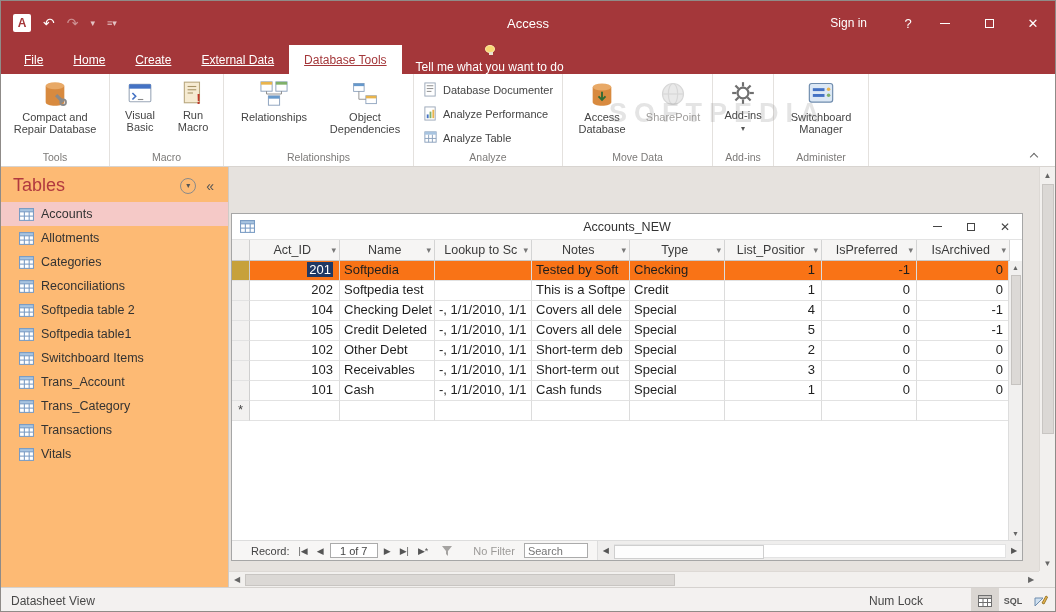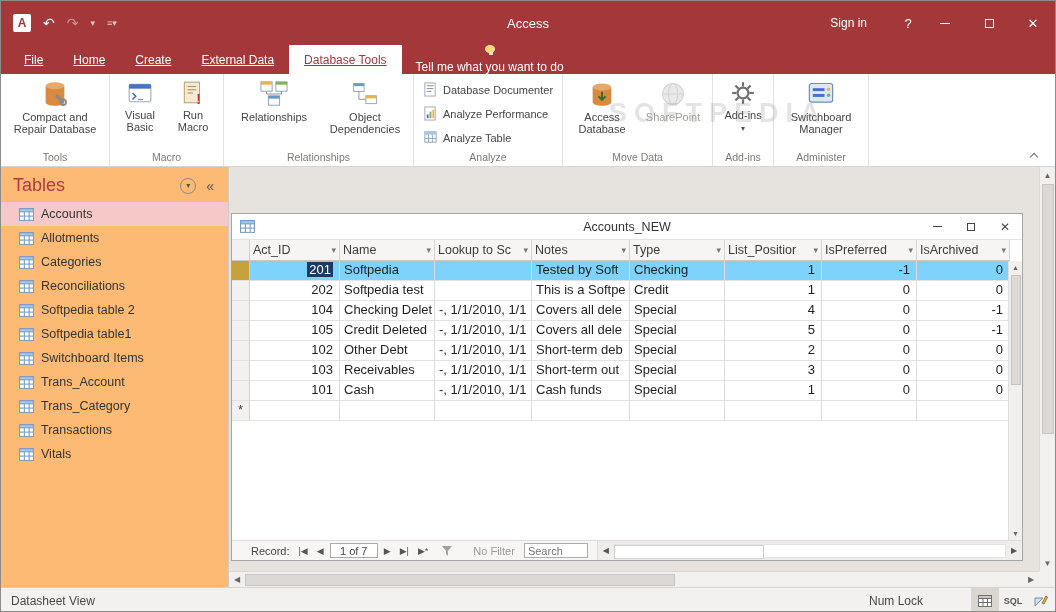--- a/index.html
+++ b/index.html
@@ -86,24 +86,24 @@
   .gridrow > :nth-child(3){ width:95px; }
   .gridrow > :nth-child(4){ width:97px; }
   .gridrow > :nth-child(5){ width:98px; }
   .gridrow > :nth-child(6){ width:95px; }
   .gridrow > :nth-child(7){ width:97px; }
   .gridrow > :nth-child(8){ width:95px; }
   .gridrow > :nth-child(9){ width:93px; }
   .ds-headrow { height:21px; }
   .ds-sel-h { background:#F2F1F0; border-right:1px solid #cfcfcf; border-bottom:1px solid #c9c9c9; }
   .ds-hcell { background:#F6F5F4; border-right:1px solid #d4d4d4; border-bottom:1px solid #c9c9c9; display:flex; align-items:center; font-size:12.5px; color:#3b3b3b; padding:0 3px; }
-  .ds-hcell .hlbl { flex:1; overflow:hidden; }
+  .ds-hcell .hlbl { flex:1; text-align:center; overflow:hidden; }
   .ds-hcell .combo { font-size:9px; color:#777; }
   .ds-row { height:20px; background:#fff; }
-  .ds-row.row-selected .ds-cell { background:#7dd3fc; }
+  .ds-row.row-selected .ds-cell { background:#f97316; }
   .ds-sel { background:#F2F1F0; border-right:1px solid #cfcfcf; border-bottom:1px solid #e2e2e2; text-align:center; font-size:13px; color:#444; line-height:18px; }
   .ds-sel.cur { background:#C7A13B; }
   .ds-cell { border-right:1px solid #dcdcdc; border-bottom:1px solid #e2e2e2; font-size:13px; color:#1e1e1e; padding:1px 4px 0; }
   .ds-cell.num { text-align:right; padding-right:6px; }
   .cell-caret { background:#1F3864; color:#fff; padding:0 2px; }
   .cw-vscroll { position:absolute; top:21px; right:0; bottom:0; width:14px; background:#F1F0EF; border-left:1px solid #ddd; display:flex; flex-direction:column; align-items:center; }
   .cw-vscroll .arr { font-size:7px; color:#666; height:13px; display:flex; align-items:center; }
   .cw-vthumb { width:10px; height:110px; background:#dcd9d6; border:1px solid #c6c3c0; margin-top:1px; }
   .cw-vscroll .arr.dn { margin-top:auto; }
 

